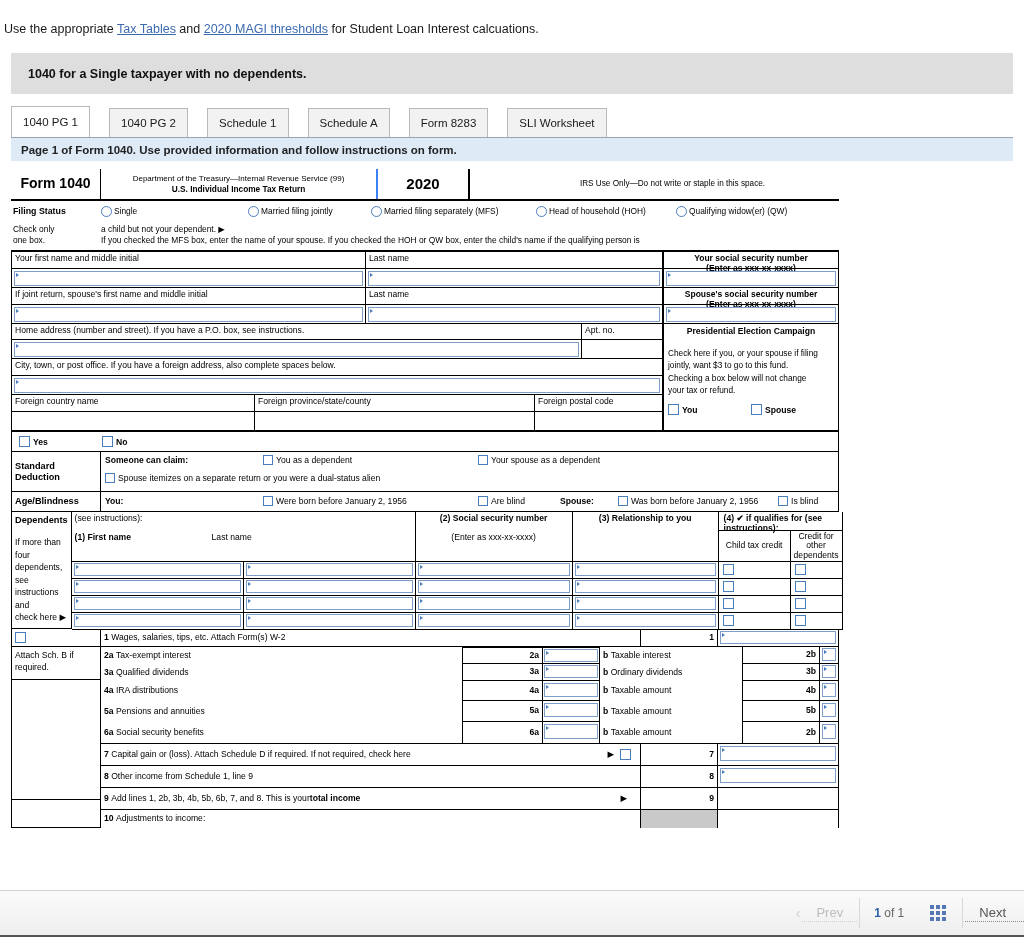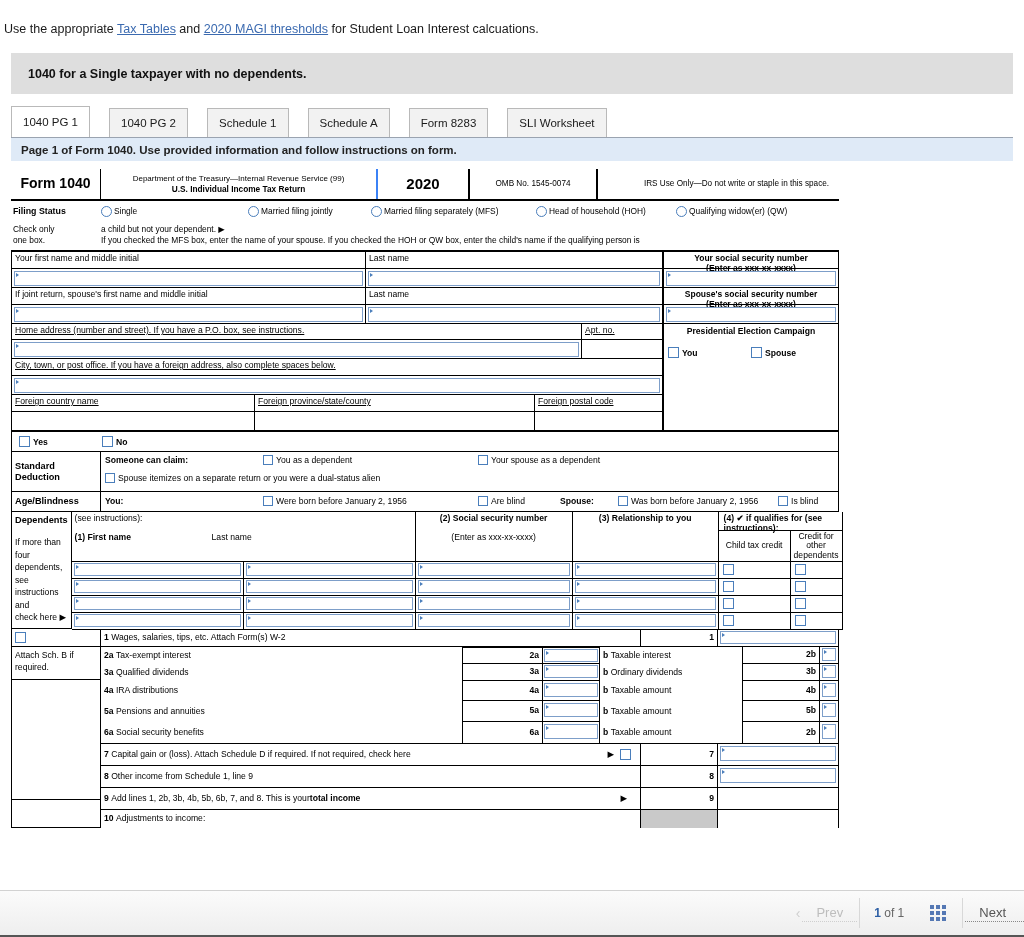--- a/index.html
+++ b/index.html
@@ -151,21 +151,20 @@
 
 <div class="sheet">
 
   <div class="hdr">
     <div class="hdr-f1040">Form 1040</div>
     <div class="hdr-dept">
       <span>Department of the Treasury—Internal Revenue Service (99)</span>
       <b>U.S. Individual Income Tax Return</b>
     </div>
     <div class="hdr-year">2020</div>
-    <div class="hdr-omb">OMB No. 1545-0074</div>
     <div class="hdr-irs">IRS Use Only—Do not write or staple in this space.</div>
   </div>
 
   <div class="fs">
     <div class="fs-label">Filing Status</div>
     <div class="opt" style="width:147px">
         <span class="radio"></span>
         <span>Single</span>
       </div>
     <div class="opt" style="width:123px">
@@ -236,21 +235,21 @@
       <div class="cell" style="width:298px;height:19px;padding:2px;border-right:2px solid #000;">
           <span class="inp"></span>
         </div>
       <div class="cell" style="flex:1;height:19px;padding:2px;border-right:1px solid #000;">
           <span class="inp"></span>
         </div>
     </div>
 
     <div class="row">
 
-      <div style="width:652px;text-decoration:underline;">
+      <div style="width:652px;">
         <div class="row">
           <div class="cell" style="width:570px;height:16px">Home address (number and street). If you have a P.O. box, see instructions.</div>
           <div class="cell" style="width:82px;height:16px;border-right:2px solid #000;">Apt. no.</div>
         </div>
         <div class="row">
           <div class="cell" style="width:570px;height:19px;padding:2px;">
               <span class="inp"></span>
             </div>
           <div class="cell" style="width:82px;height:19px;padding:2px;border-right:2px solid #000;"></div>
         </div>
@@ -265,20 +264,26 @@
         </div>
         <div class="row">
           <div class="cell" style="width:243px;height:19px"></div>
           <div class="cell" style="width:280px;height:19px"></div>
           <div class="cell" style="width:129px;height:19px;border-right:2px solid #000;"></div>
         </div>
       </div>
 
       <div class="cell" style="flex:1;padding:3px 4px;border-right:1px solid #000;">
         <div class="ctr b" style="font-size:8.6px;margin-bottom:10px;">Presidential Election Campaign</div>
+        <div style="font-size:8.3px;line-height:1.5;">
+          <div>Check here if you, or your spouse if filing</div>
+          <div>jointly, want $3 to go to this fund.</div>
+          <div>Checking a box below will not change</div>
+          <div>your tax or refund.</div>
+        </div>
         <div style="display:flex;margin-top:8px;">
           <div style="width:83px;"><span class="chk lg"></span><b>You</b></div>
           <div><span class="chk lg"></span><b>Spouse</b></div>
         </div>
       </div>
     </div>
 
     <div class="row" style="border-top:1px solid #000;">
       <div class="cell" style="flex:1;height:20px;display:flex;align-items:center;border-right:1px solid #000;padding-left:7px;">
         <div style="width:83px;"><span class="chk lg"></span><b>Yes</b></div>

